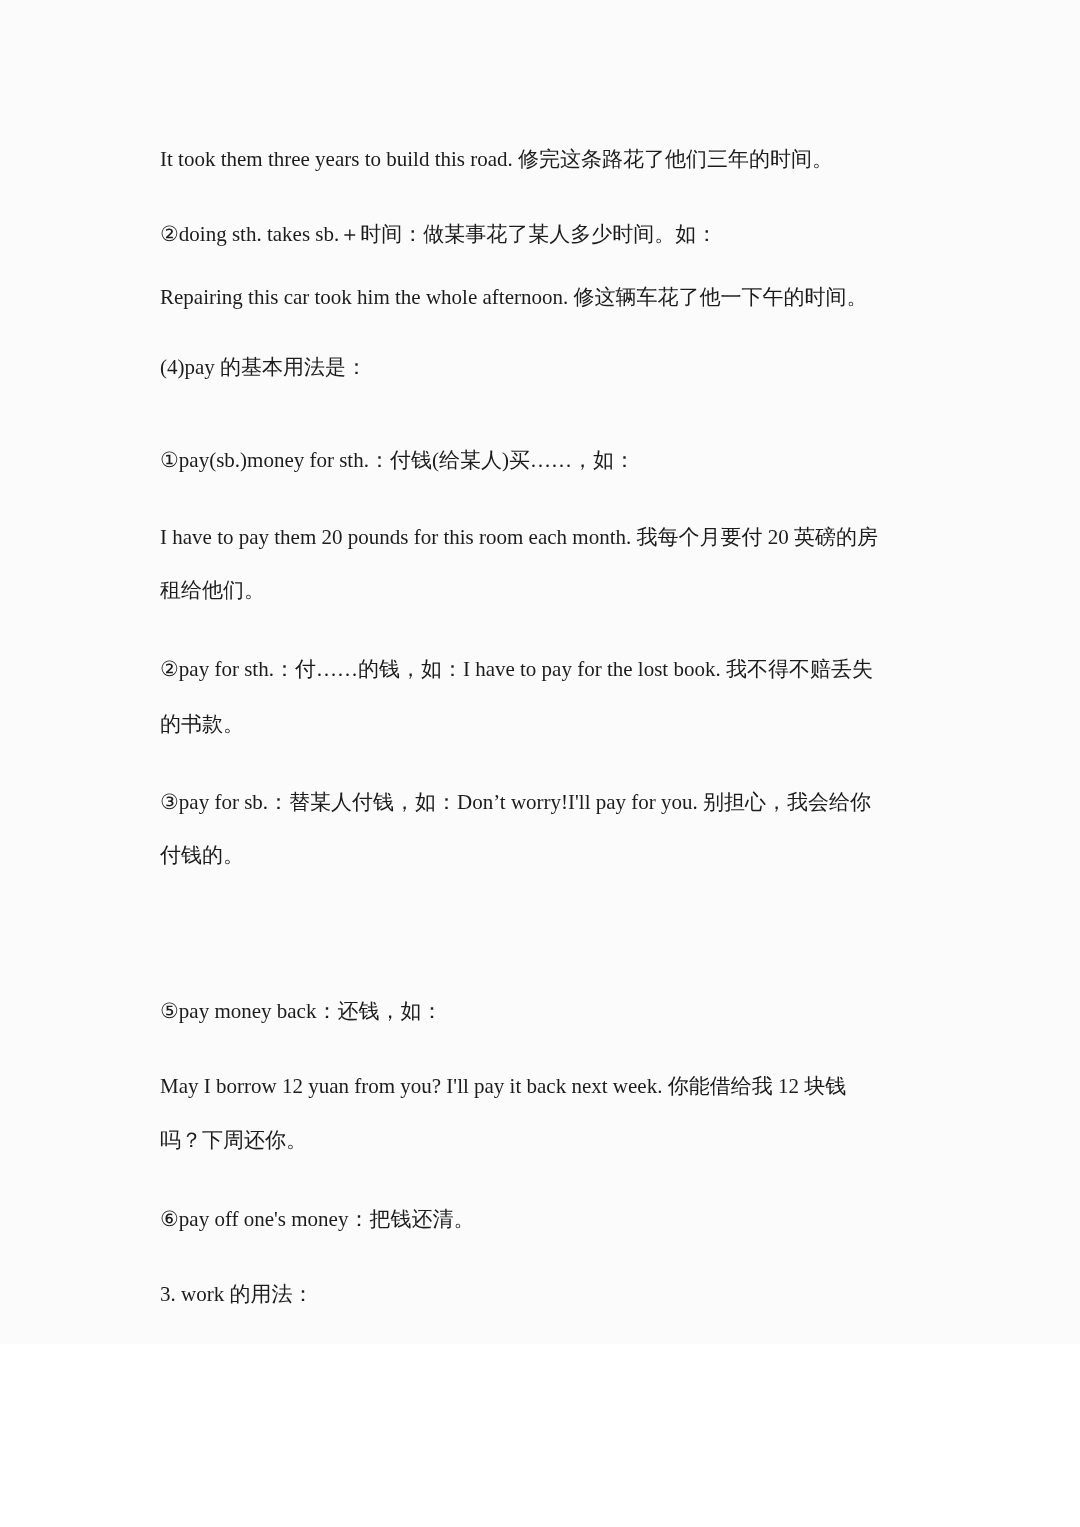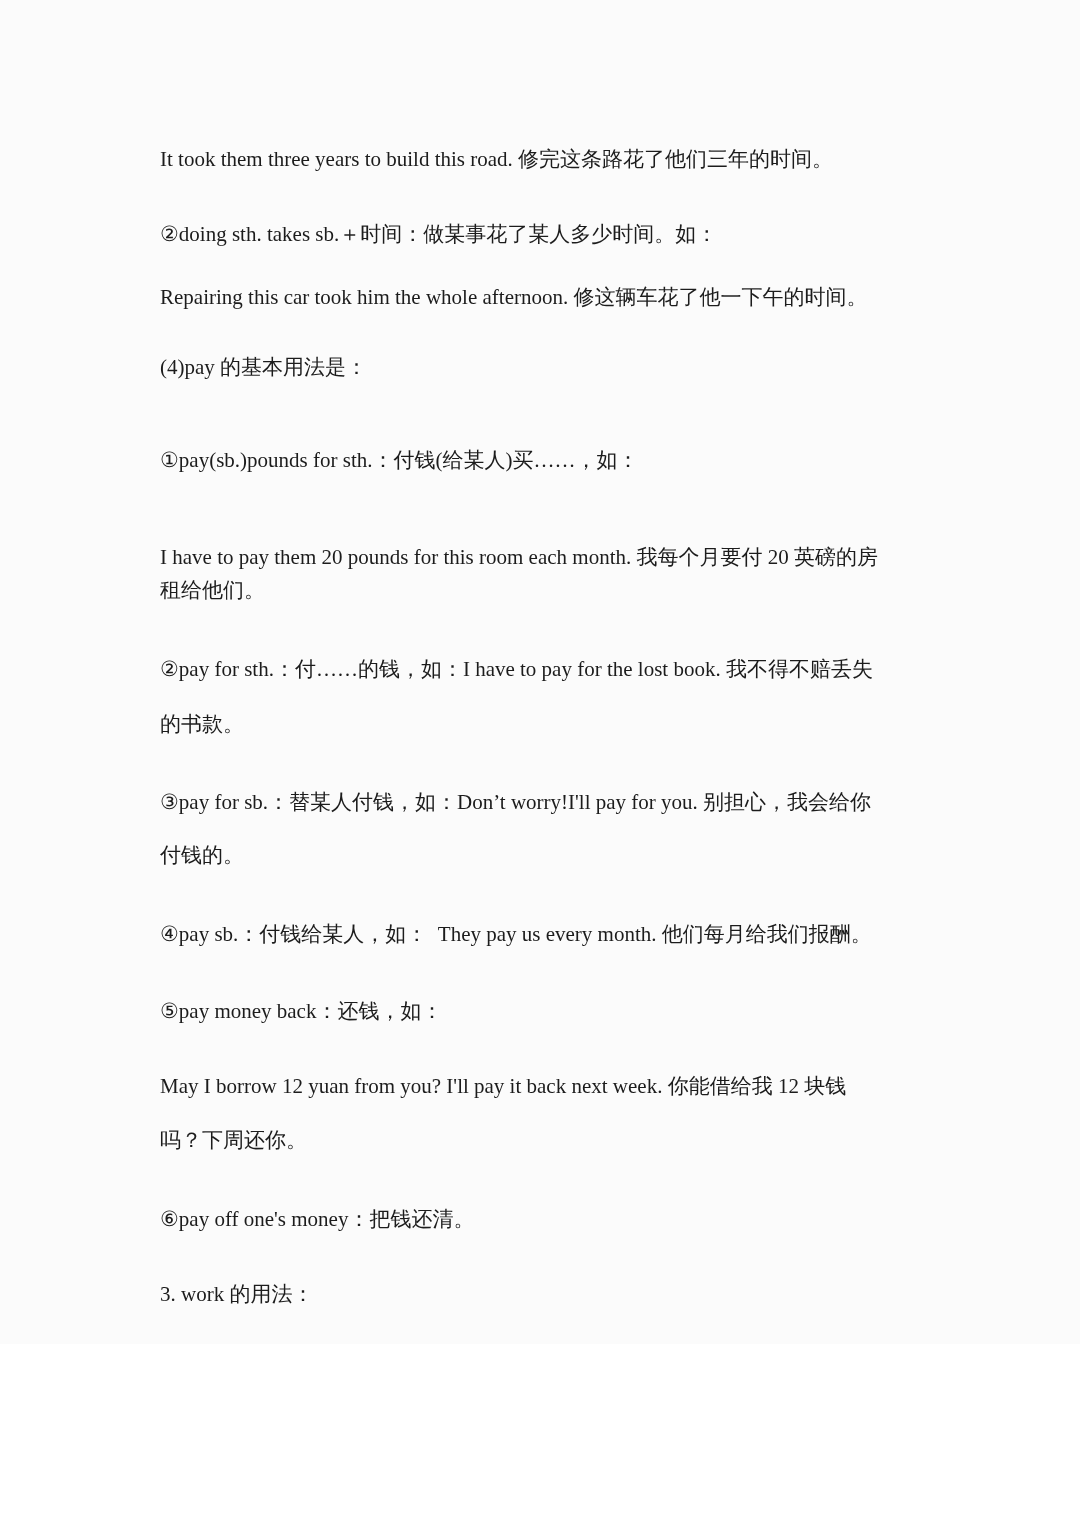--- a/index.html
+++ b/index.html
@@ -58,28 +58,27 @@
 </style>
 </head>
 <body>
 
 <div class="page" style="background: rgb(251, 251, 251); color: rgb(28, 28, 28);">
 
   <div class="tl" style="top:146px">It took them three years to build this road. 修完这条路花了他们三年的时间。</div>
   <div class="tl" style="top:221px">②doing sth. takes sb.＋时间：做某事花了某人多少时间。如：</div>
   <div class="tl" style="top:284px">Repairing this car took him the whole afternoon. 修这辆车花了他一下午的时间。</div>
   <div class="tl" style="top:354px">(4)pay 的基本用法是：</div>
-  <div class="tl" style="top:447px">①pay(sb.)pounds for sth.：付钱(给某人)买……，如：</div>
-  <div class="tl" style="top:544px">I have to pay them 20 pounds for this room each month. 我每个月要付 20 英磅的房</div>
+  <div class="tl" style="top:447px">①pay(sb.)money for sth.：付钱(给某人)买……，如：</div>
+  <div class="tl" style="top:524px">I have to pay them 20 pounds for this room each month. 我每个月要付 20 英磅的房</div>
   <div class="tl" style="top:577px">租给他们。</div>
   <div class="tl" style="top:656px">②pay for sth.：付……的钱，如：I have to pay for the lost book. 我不得不赔丢失</div>
   <div class="tl" style="top:711px">的书款。</div>
   <div class="tl" style="top:789px">③pay for sb.：替某人付钱，如：Don’t worry!I'll pay for you. 别担心，我会给你</div>
   <div class="tl" style="top:842px">付钱的。</div>
-  <div class="tl" style="top:921px">④pay sb.：付钱给某人，如：  They pay us every month. 他们每月给我们报酬。</div>
   <div class="tl" style="top:998px">⑤pay money back：还钱，如：</div>
   <div class="tl" style="top:1073px">May I borrow 12 yuan from you? I'll pay it back next week. 你能借给我 12 块钱</div>
   <div class="tl" style="top:1127px">吗？下周还你。</div>
   <div class="tl" style="top:1206px">⑥pay off one's money：把钱还清。</div>
   <div class="tl" style="top:1281px">3. work 的用法：</div>
   <div class="tl" style="top:1354px">(1)作名词：</div>
 
   <div class="footer-left">公众号：初中分会 351</div>
   <div class="watermark" style="color: #c2410c;">公众号：初中分会</div>
   <div class="page-number">42/47</div>

